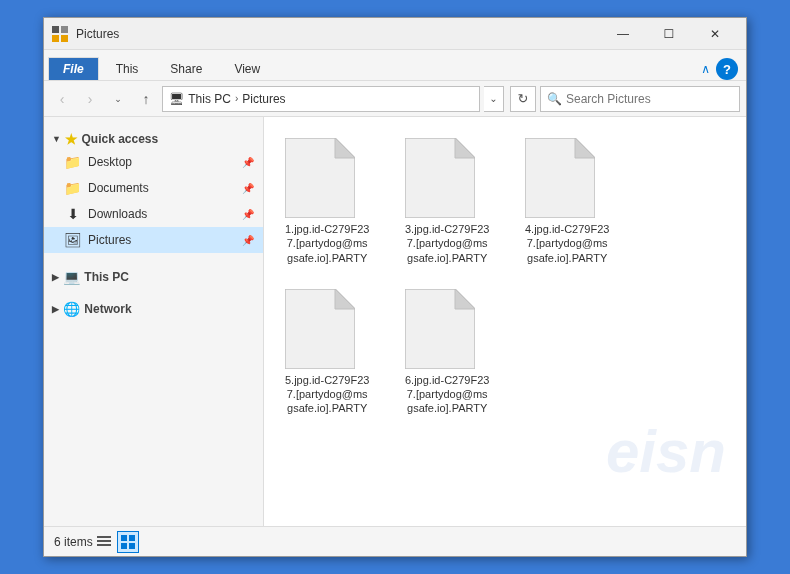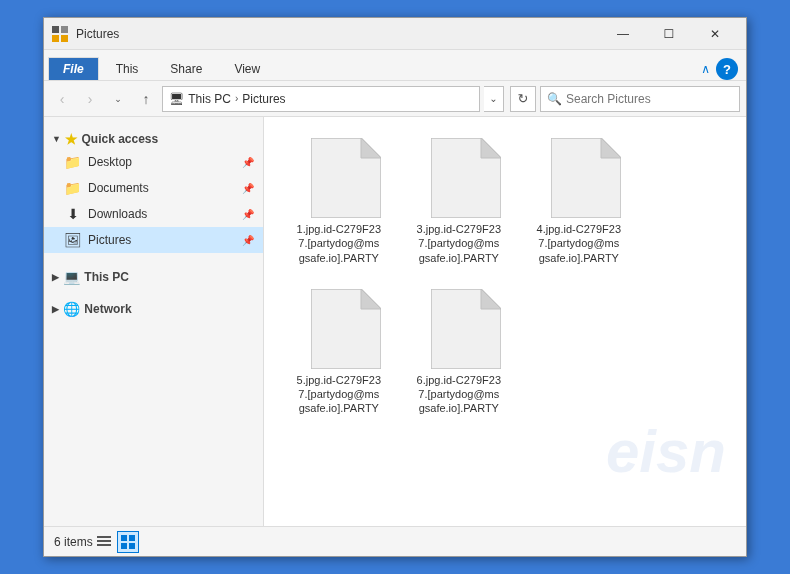--- a/index.html
+++ b/index.html
@@ -232,21 +232,21 @@
     .file-grid {
       display: flex;
       flex-wrap: wrap;
       gap: 10px;
       padding: 4px;
     }
     .file-item {
       width: 110px;
       display: flex;
       flex-direction: column;
-      align-items: flex-end;
+      align-items: flex-start;
       padding: 6px;
       cursor: pointer;
       border: 1px solid transparent;
       border-radius: 2px;
     }
     .file-icon {
       width: 70px;
       height: 80px;
       position: relative;
     }

